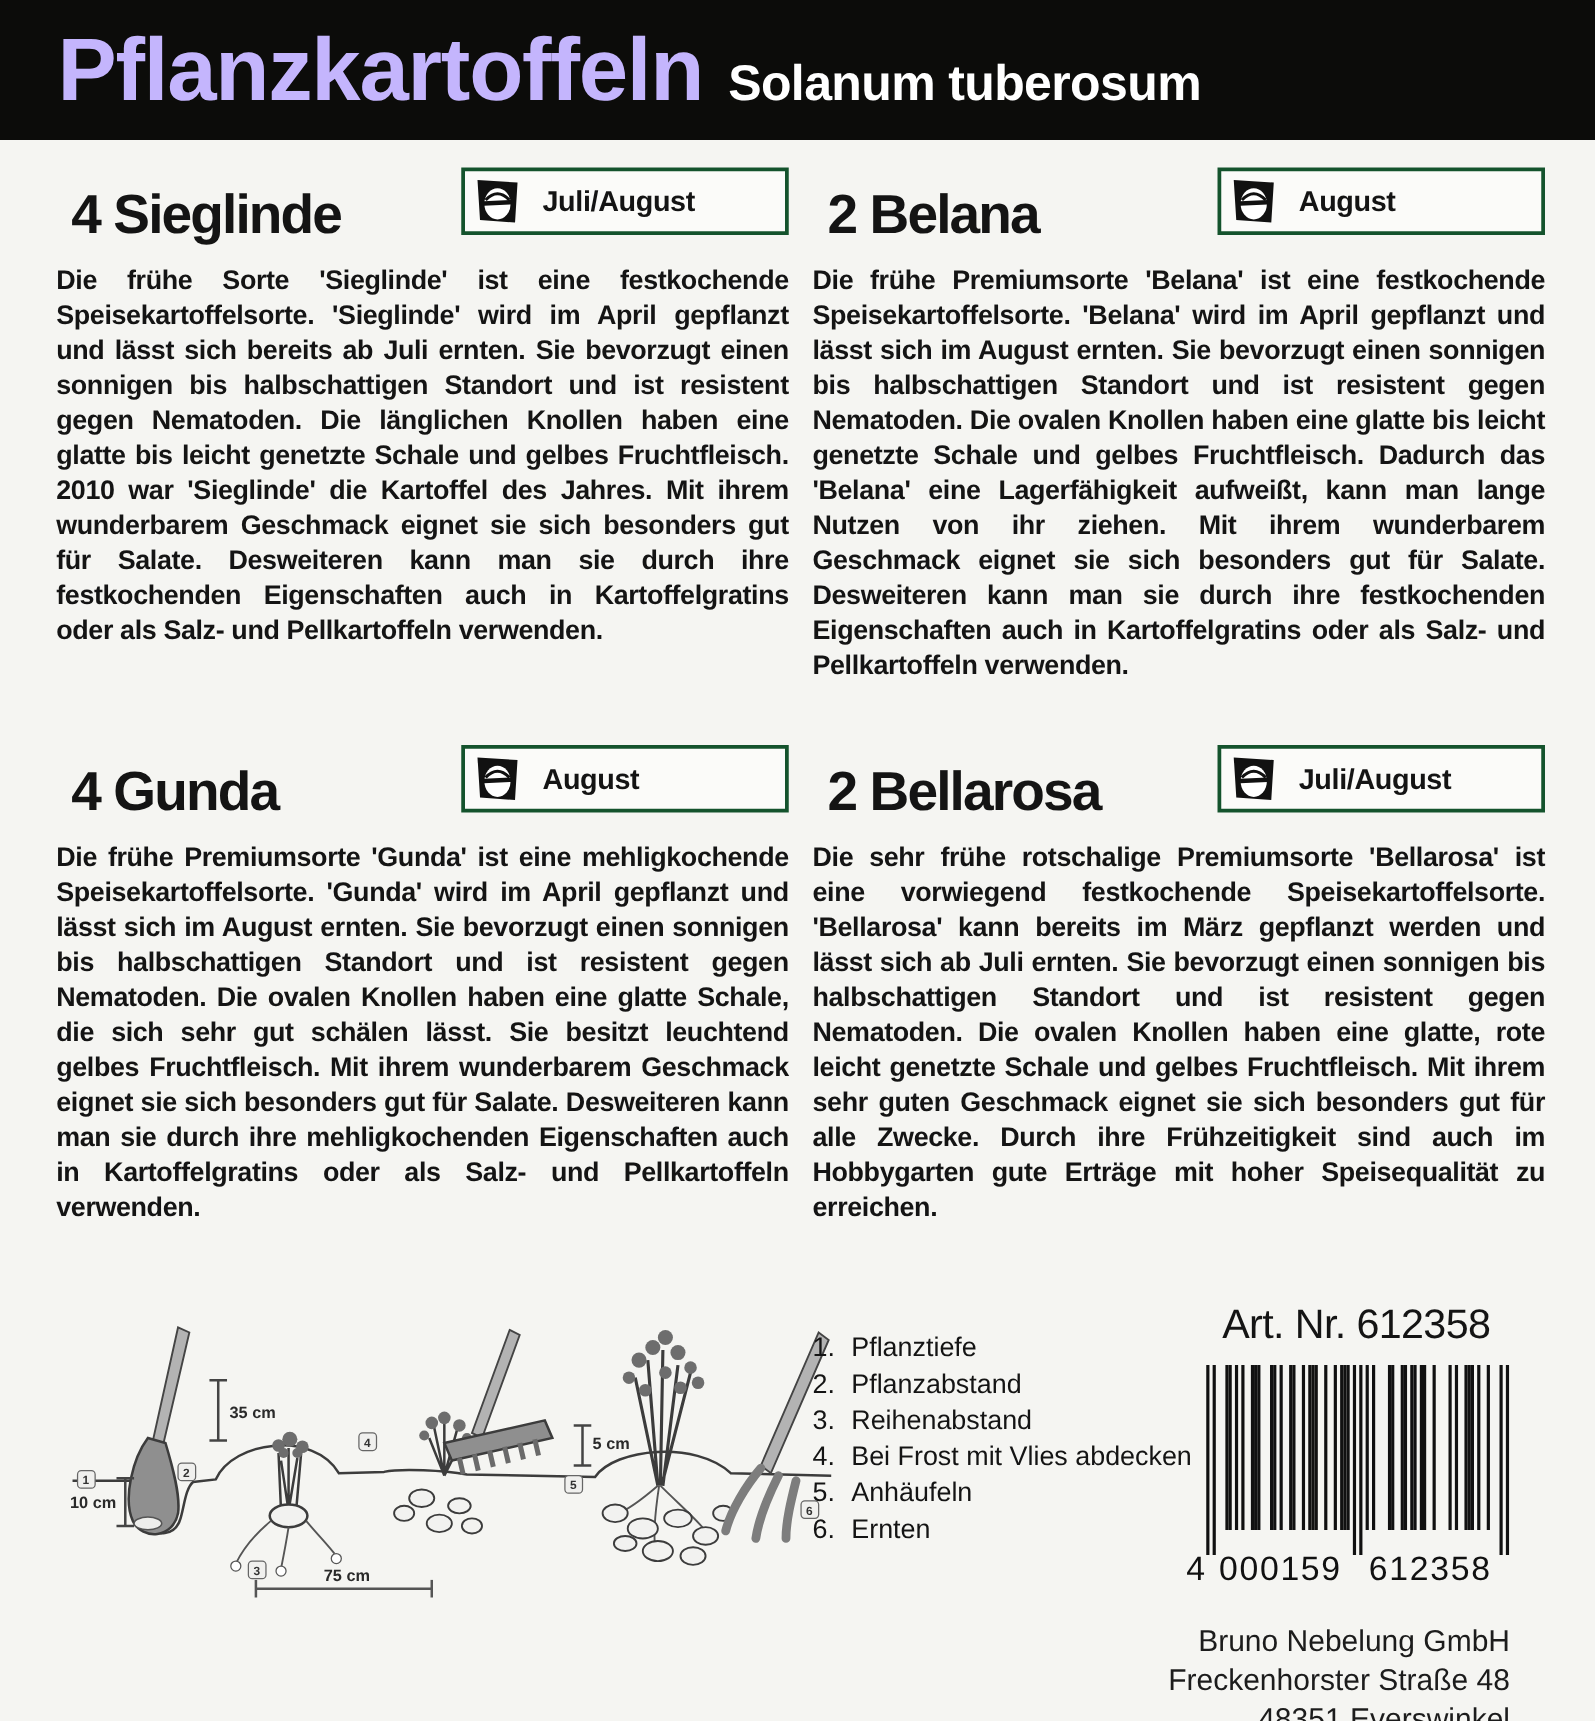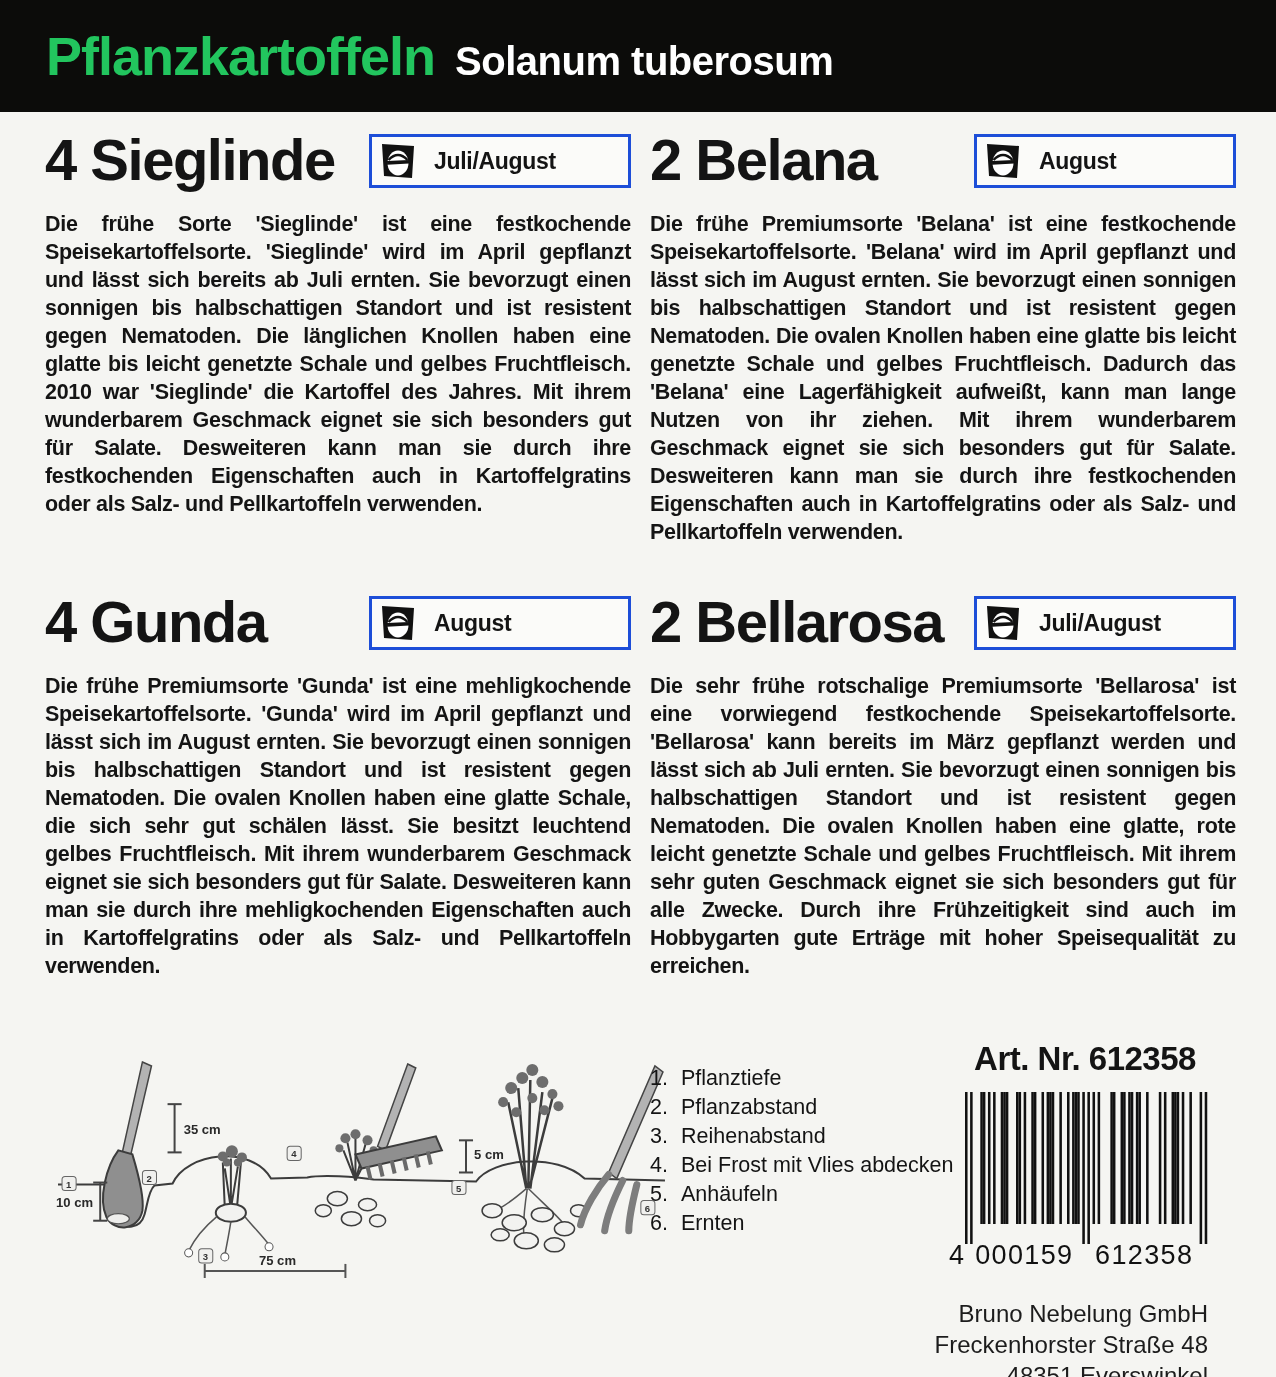--- a/index.html
+++ b/index.html
@@ -3,48 +3,48 @@
 <meta charset="utf-8">
 <style>
   html,body{margin:0;padding:0;background:#9a9a9a;}
   .page{position:relative;width:1276px;height:1377px;background:#f5f5f2;
         font-family:"Liberation Sans",sans-serif;color:#141414;overflow:hidden;}
 
   
   .topbar{position:absolute;left:0;top:0;width:1276px;height:112px;background:#0c0c0a;
           display:flex;align-items:center;}
   .brand{display:flex;align-items:baseline;padding-left:46px;white-space:nowrap;}
-  .brand-title{color:#22c55e;font-size:54px;font-weight:bold;letter-spacing:-1px;}
+  .brand-title{color:#c4b5fd;font-size:71px;font-weight:bold;letter-spacing:-1px;}
   .brand-sub{color:#fff;font-size:40px;font-weight:bold;margin-left:20px;letter-spacing:-0.5px;}
   .webblock{position:absolute;right:41px;top:14px;width:252px;text-align:left;color:#fff;}
   .webblock .line1{font-size:26px;font-weight:bold;letter-spacing:-0.3px;}
   .webblock .rule{height:3px;background:#fff;margin:8px 0 9px 0;}
   .webblock .line2{font-size:28px;letter-spacing:0.5px;}
 
   
   .variety{position:absolute;width:586px;}
   .v1{left:45px;top:132px;} .v2{left:650px;top:132px;}
   .v3{left:45px;top:594px;} .v4{left:650px;top:594px;}
   .v-head{display:flex;justify-content:space-between;align-items:flex-start;height:62px;}
-  .v-title{margin:0;font-size:58px;font-weight:bold;letter-spacing:-1.5px;line-height:56px;}
-  .harvest-badge{width:250px;height:48px;border:3px solid #1d4ed8;background:#fbfbf9;
+  .v-title{margin:12px;font-size:44px;font-weight:bold;letter-spacing:-1.5px;line-height:56px;}
+  .harvest-badge{width:250px;height:48px;border:3px solid #14532d;background:#fbfbf9;
                  display:flex;align-items:center;gap:16px;padding-left:6px;box-sizing:content-box;margin-top:2px;}
   .badge-icon{width:40px;height:40px;flex:0 0 auto;}
   .harvest-label{font-size:23px;font-weight:bold;letter-spacing:-0.3px;}
   .v-desc{margin:16px 0 0 0;font-size:21.5px;line-height:28px;font-weight:bold;
           letter-spacing:-0.3px;text-align:justify;}
 
   
   .steps{position:absolute;left:650px;top:1064px;width:330px;}
   .step-row{display:flex;font-size:21.5px;line-height:29px;}
   .step-num{width:31px;flex:0 0 auto;}
 
   
   .artnr{position:absolute;left:930px;top:1040px;width:310px;text-align:center;
-         font-size:33px;font-weight:bold;letter-spacing:-0.5px;}
+         font-size:33px;font-weight:normal;letter-spacing:-0.5px;}
   .barcode{position:absolute;left:948px;top:1092px;width:272px;height:178px;}
   .barcode svg{width:100%;height:100%;}
   .bc-digit{font-family:"Liberation Sans",sans-serif;font-size:27px;fill:#111;}
 
   
   .address{position:absolute;left:790px;top:1298px;width:418px;text-align:right;
            font-size:24px;line-height:31px;color:#1c1c1c;}
 
   
   .illustration{position:absolute;left:30px;top:1056px;width:618px;height:240px;margin-left:24px;}

